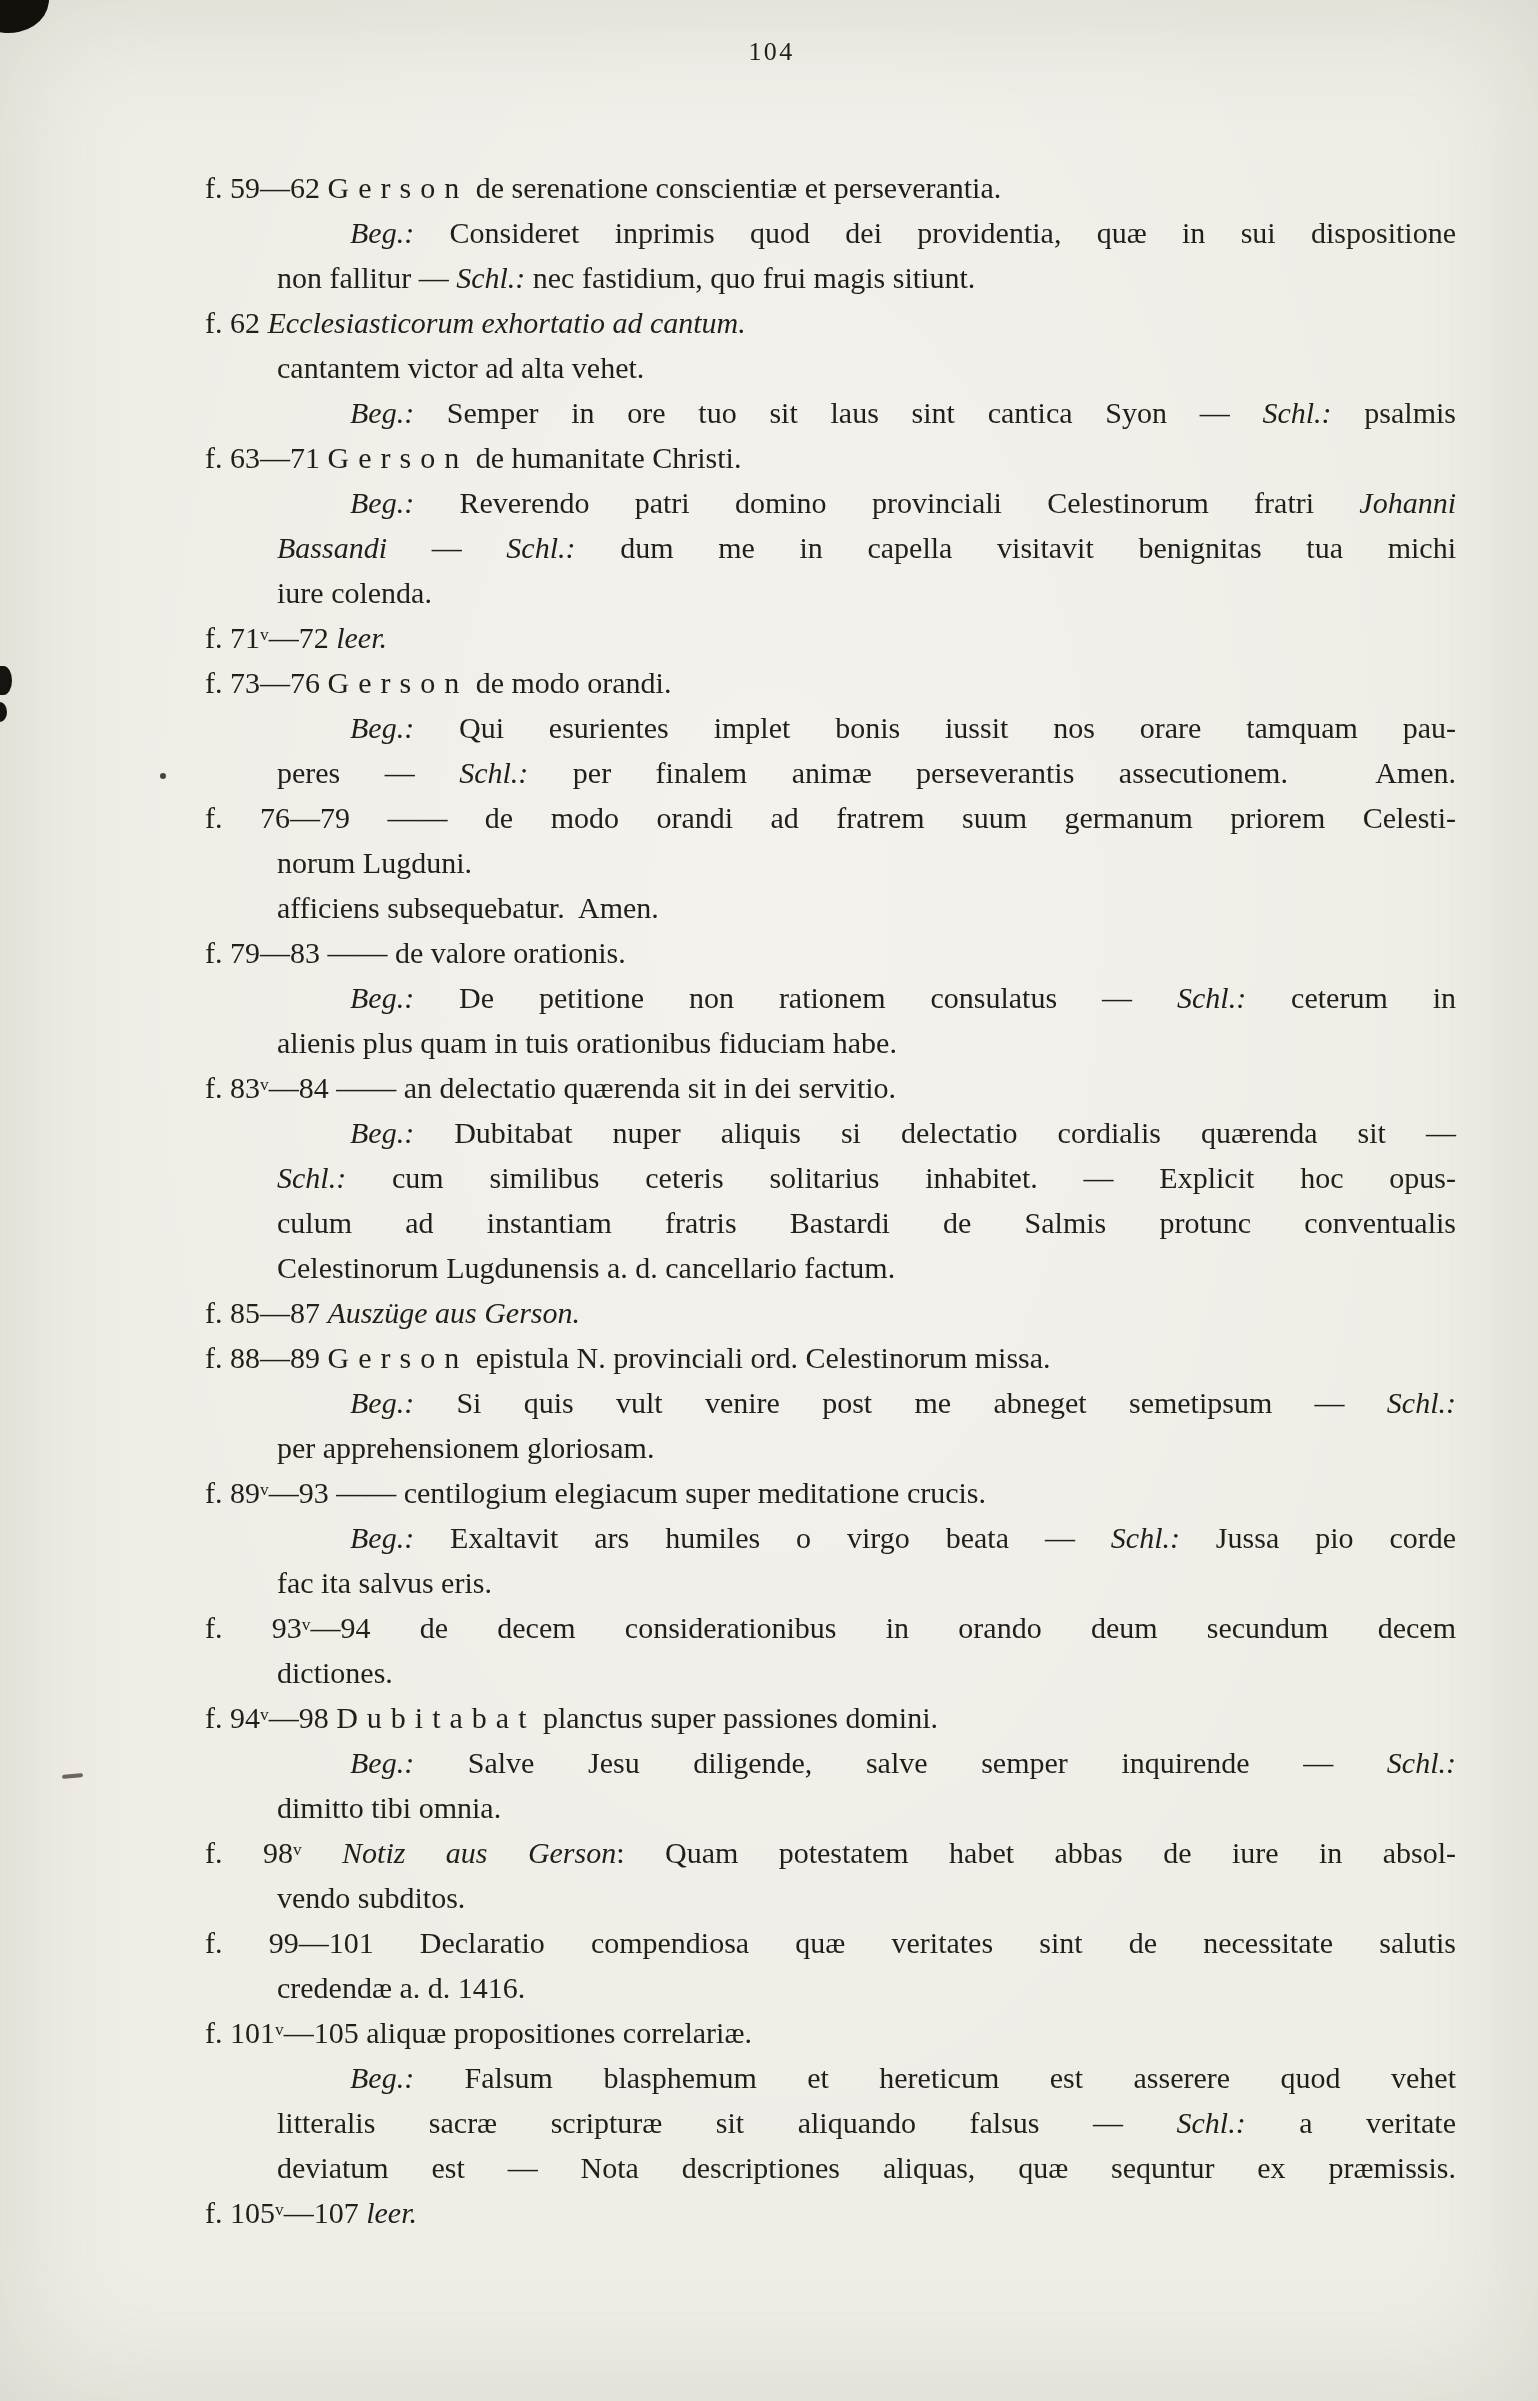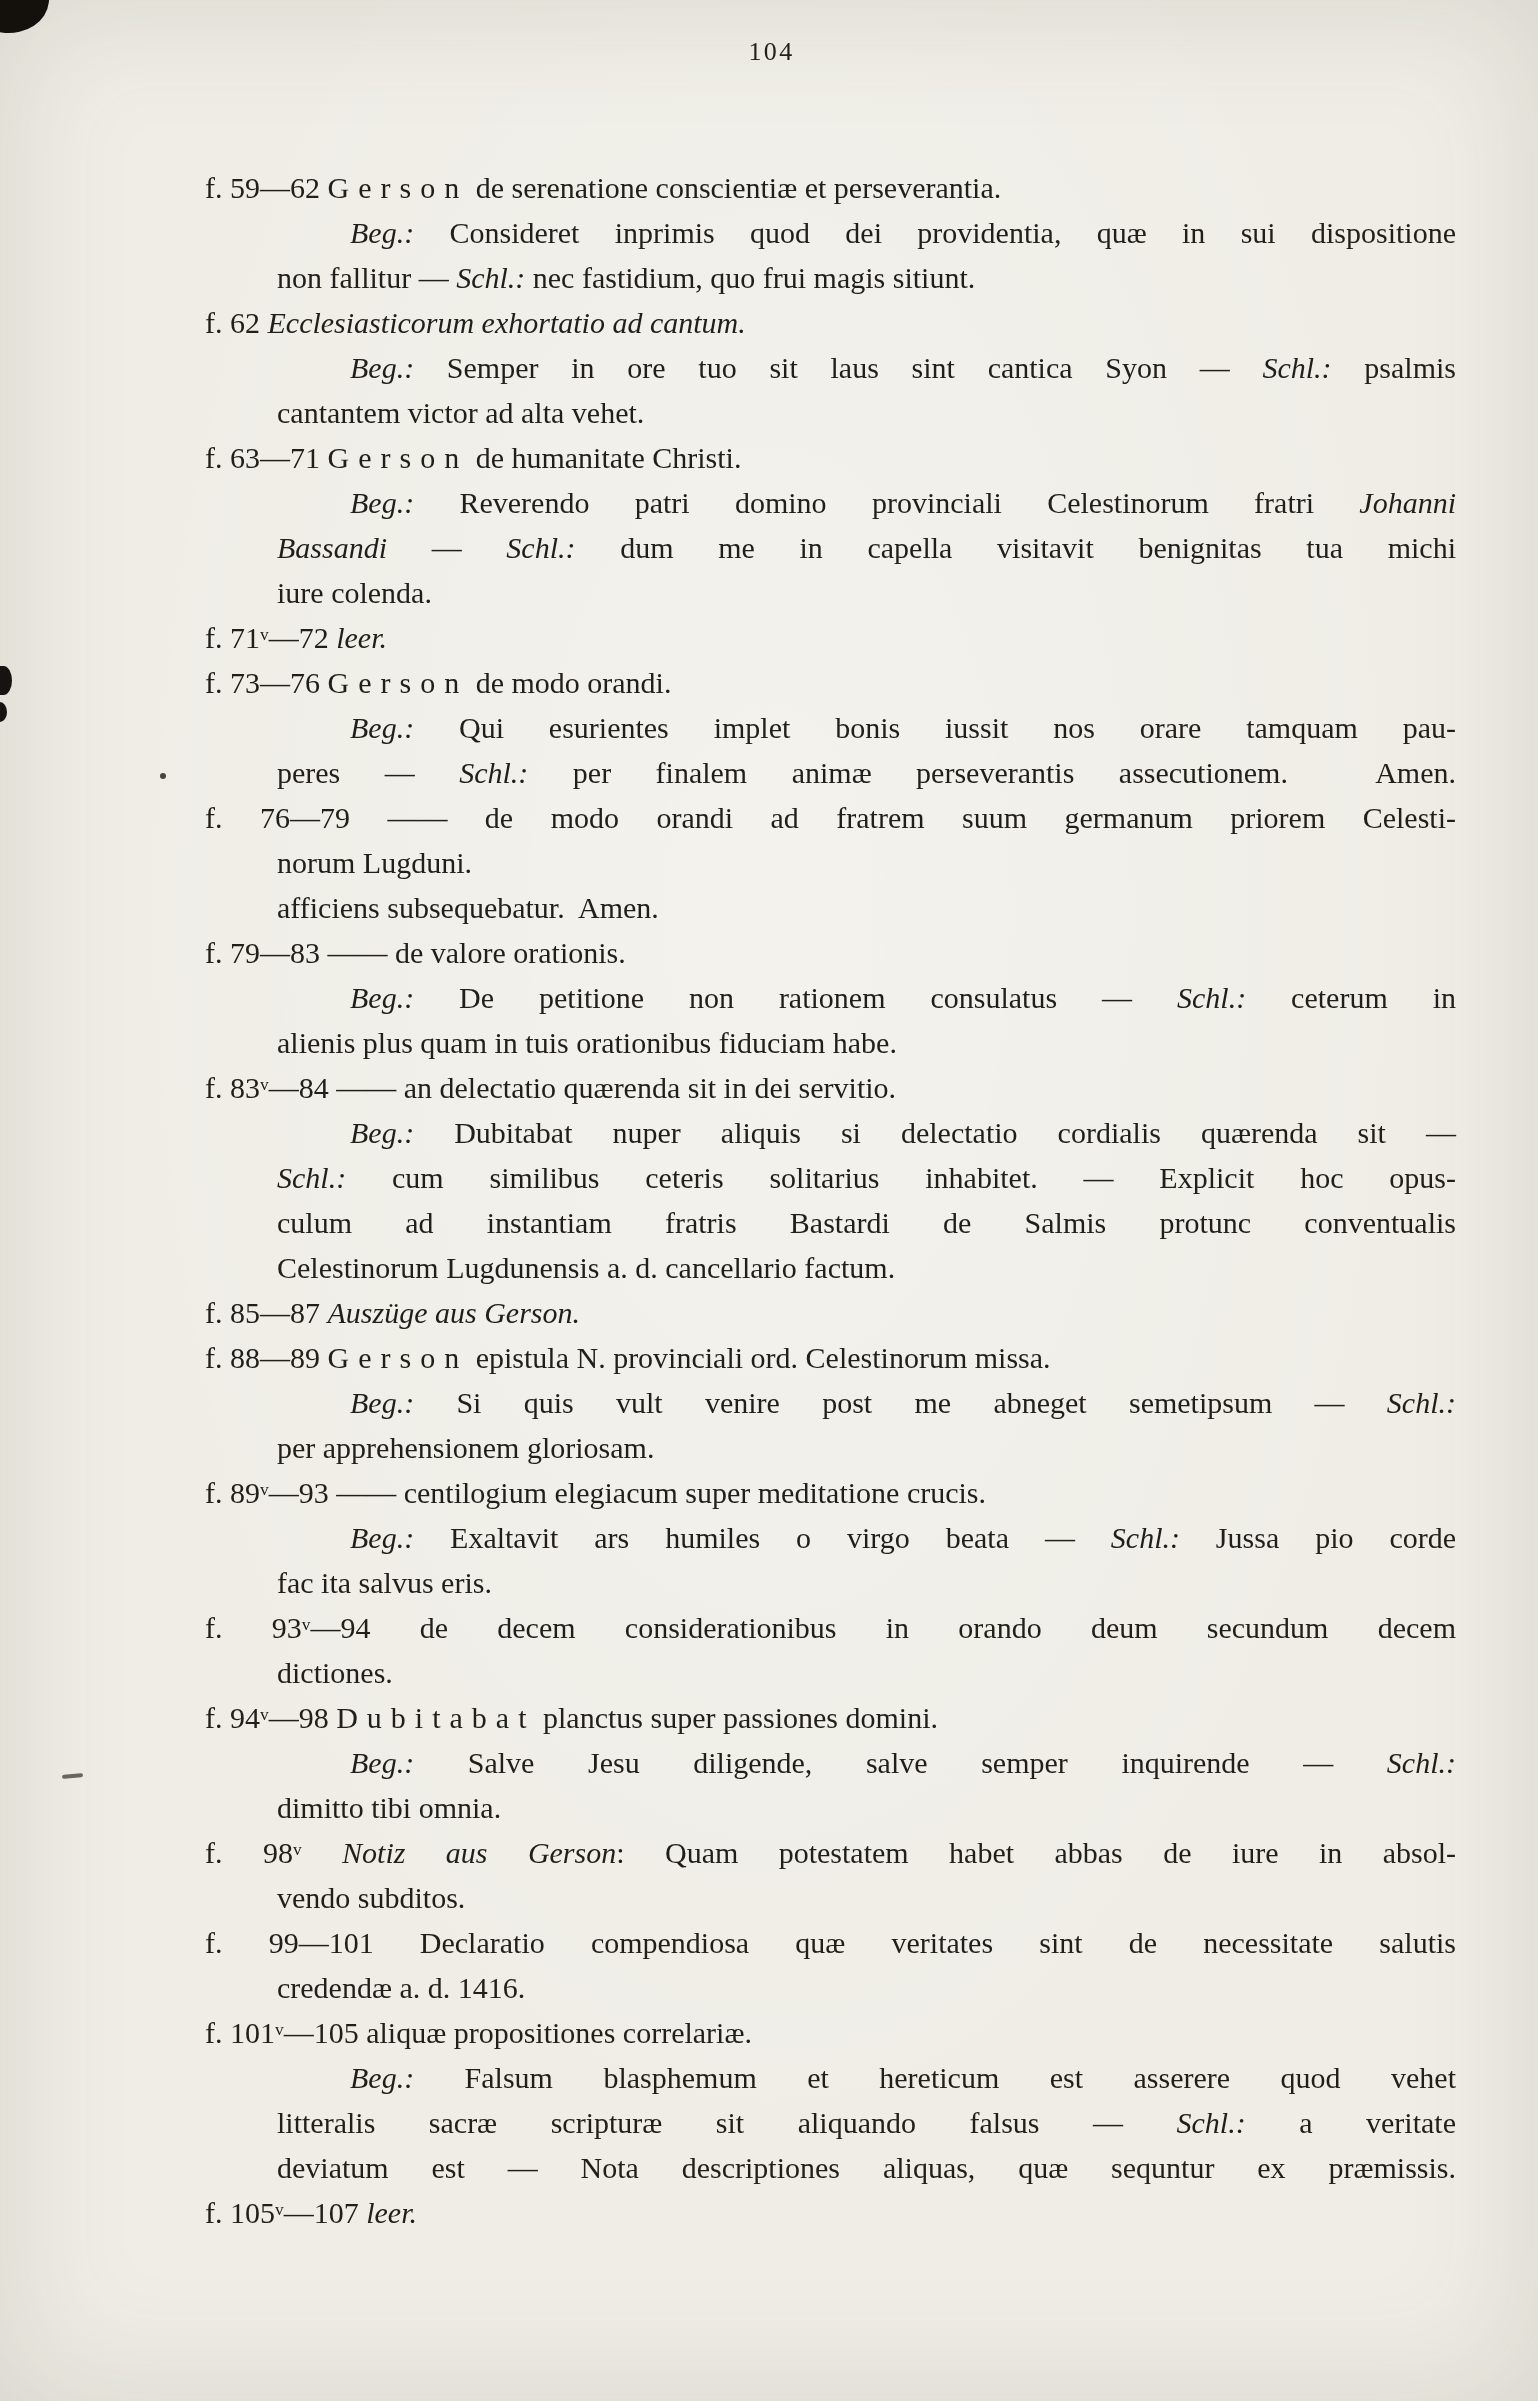--- a/index.html
+++ b/index.html
@@ -67,22 +67,22 @@
 <div class="page">
   <div class="page-number">104</div>
   <div class="content" id="content">
       <div class="entry">
         <div class="line ind-0"><span class="rg">f. 59—62 </span><span class="sp">Gerson</span><span class="rg"> de serenatione conscientiæ et perseverantia.</span></div>
         <div class="line ind-2 stretch"><span class="it">Beg.:</span><span class="rg"> Consideret inprimis quod dei providentia, quæ in sui dispositione</span></div>
         <div class="line ind-1"><span class="rg">non fallitur — </span><span class="it">Schl.:</span><span class="rg"> nec fastidium, quo frui magis sitiunt.</span></div>
       </div>
       <div class="entry">
         <div class="line ind-0"><span class="rg">f. 62 </span><span class="it">Ecclesiasticorum exhortatio ad cantum.</span></div>
+        <div class="line ind-1"><span class="rg">cantantem victor ad alta vehet.</span></div>
         <div class="line ind-2 stretch"><span class="it">Beg.:</span><span class="rg"> Semper in ore tuo sit laus sint cantica Syon — </span><span class="it">Schl.:</span><span class="rg"> psalmis</span></div>
-        <div class="line ind-1"><span class="rg">cantantem victor ad alta vehet.</span></div>
       </div>
       <div class="entry">
         <div class="line ind-0"><span class="rg">f. 63—71 </span><span class="sp">Gerson</span><span class="rg"> de humanitate Christi.</span></div>
         <div class="line ind-2 stretch"><span class="it">Beg.:</span><span class="rg"> Reverendo patri domino provinciali Celestinorum fratri </span><span class="it">Johanni</span></div>
         <div class="line ind-1 stretch"><span class="it">Bassandi</span><span class="rg"> — </span><span class="it">Schl.:</span><span class="rg"> dum me in capella visitavit benignitas tua michi</span></div>
         <div class="line ind-1"><span class="rg">iure colenda.</span></div>
       </div>
       <div class="entry">
         <div class="line ind-0"><span class="rg">f. 71</span><span class="sup">v</span><span class="rg">—72 </span><span class="it">leer.</span></div>
       </div>

